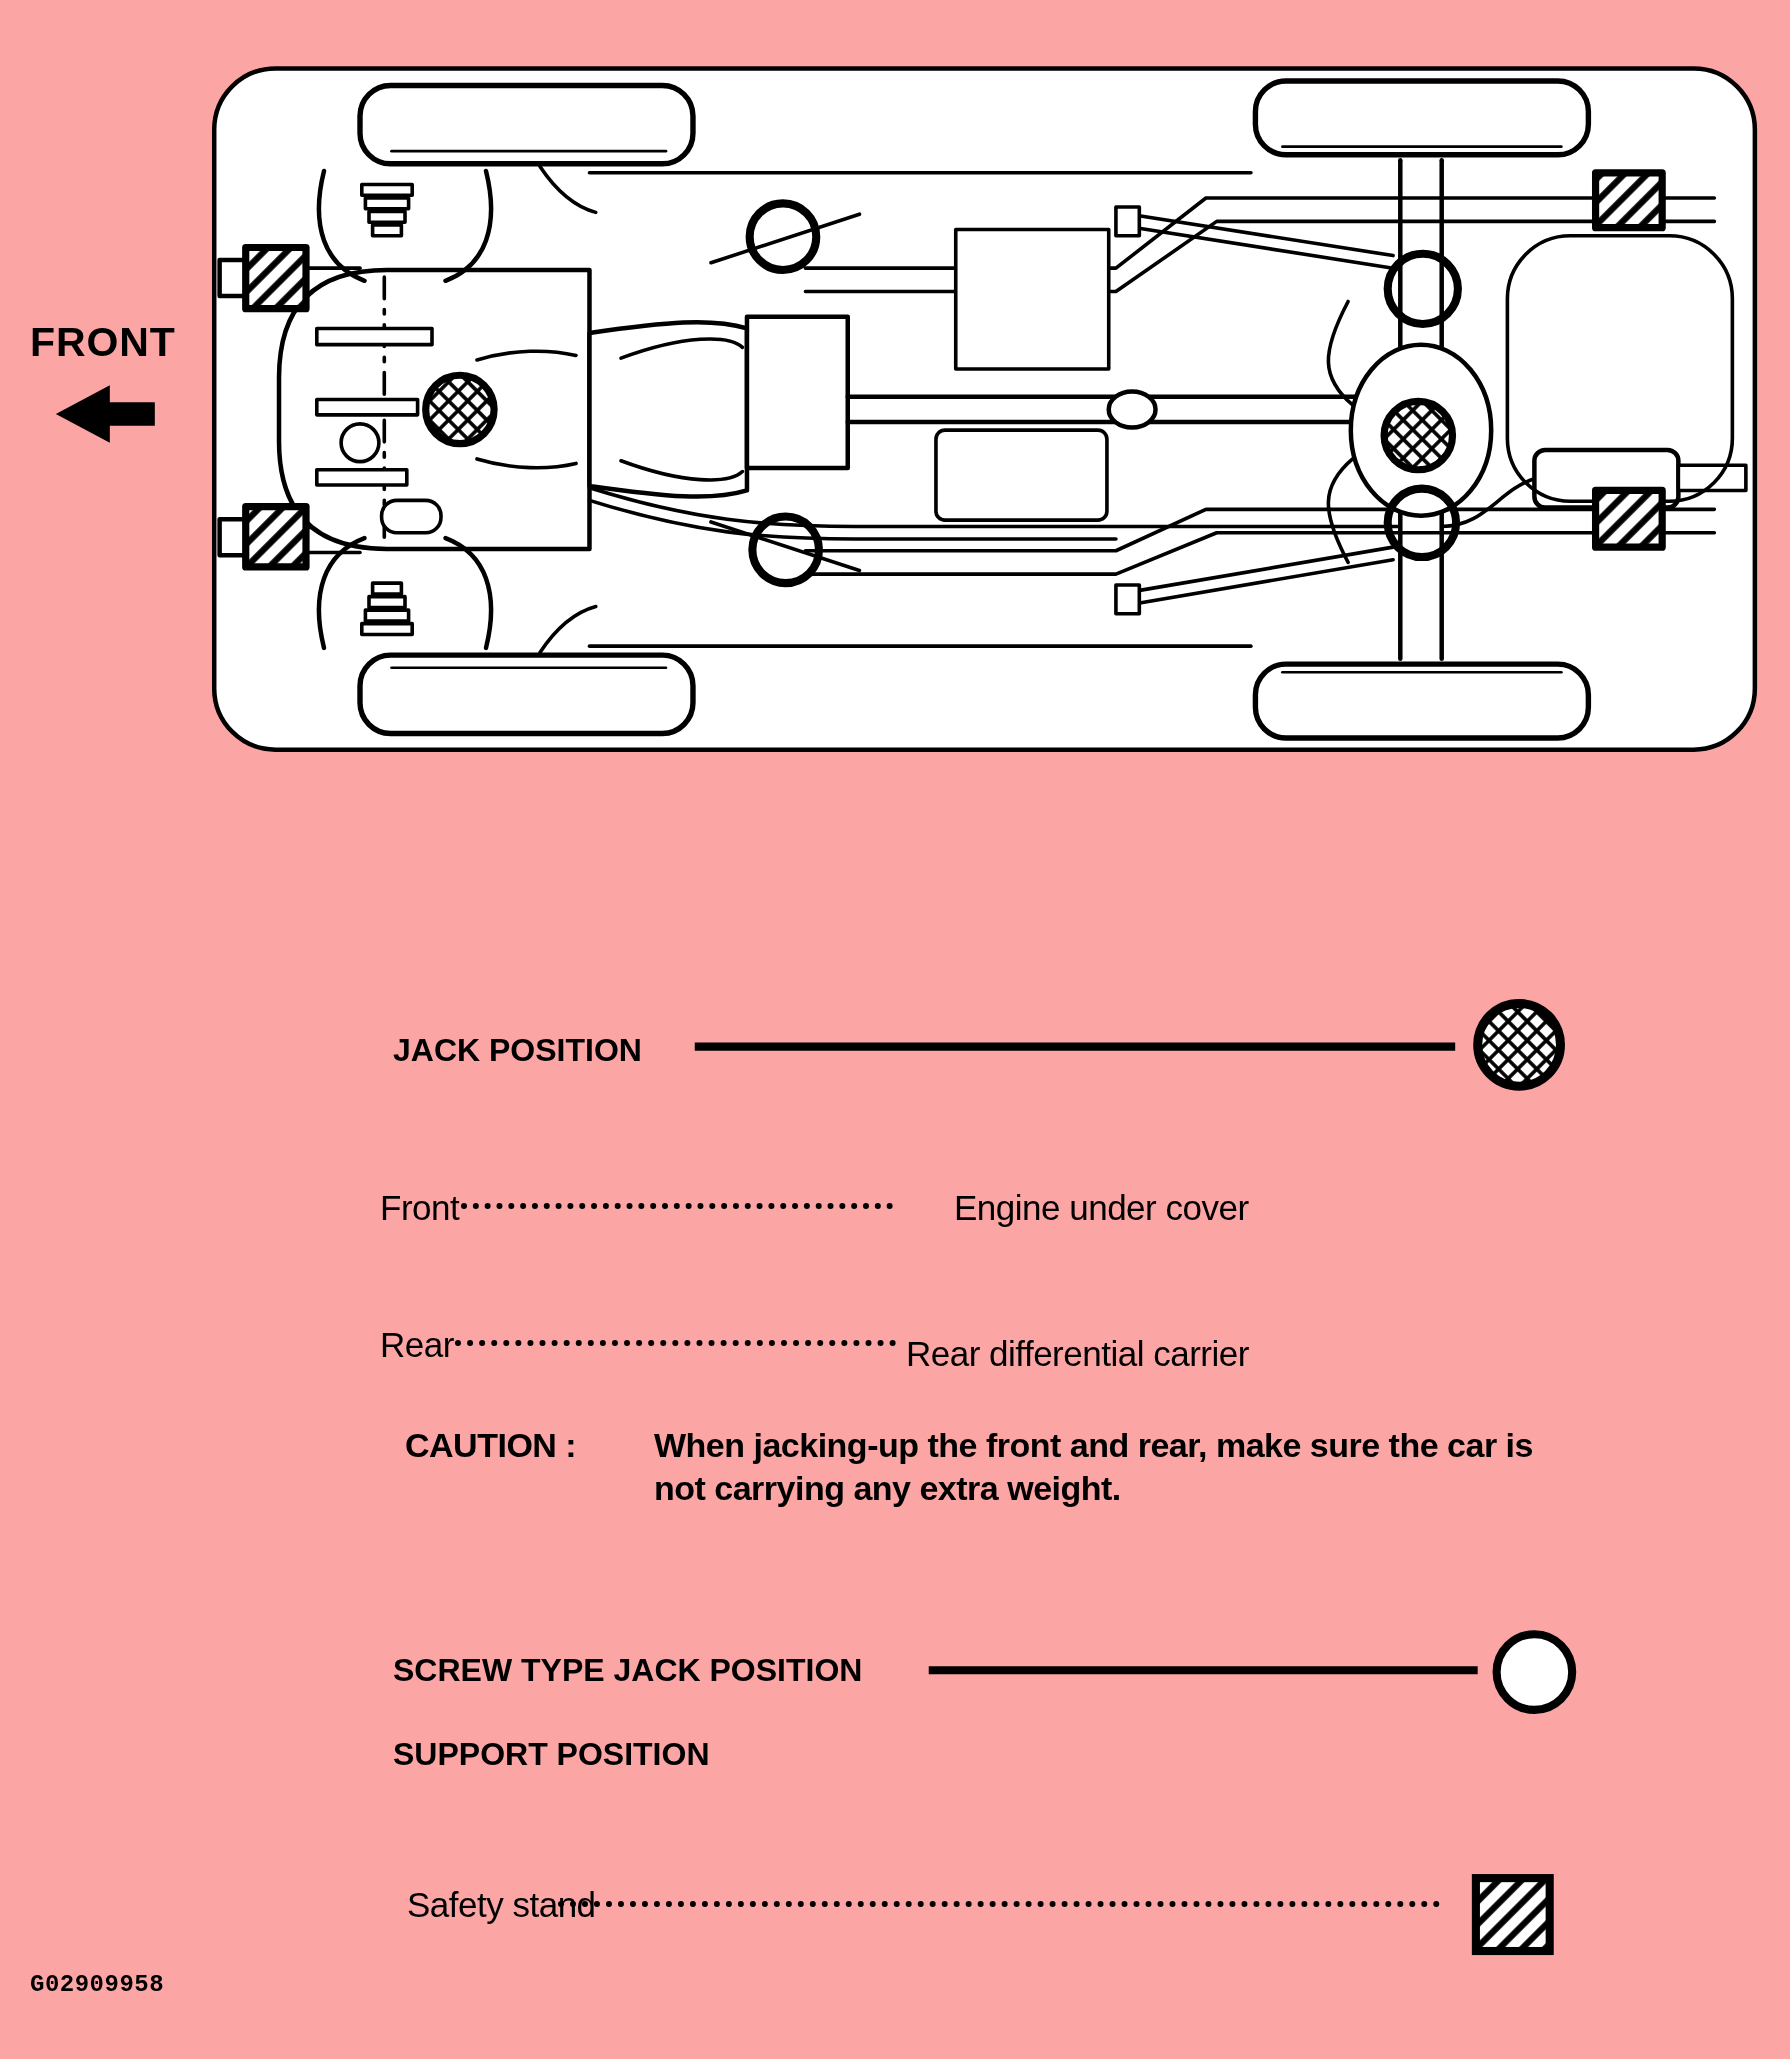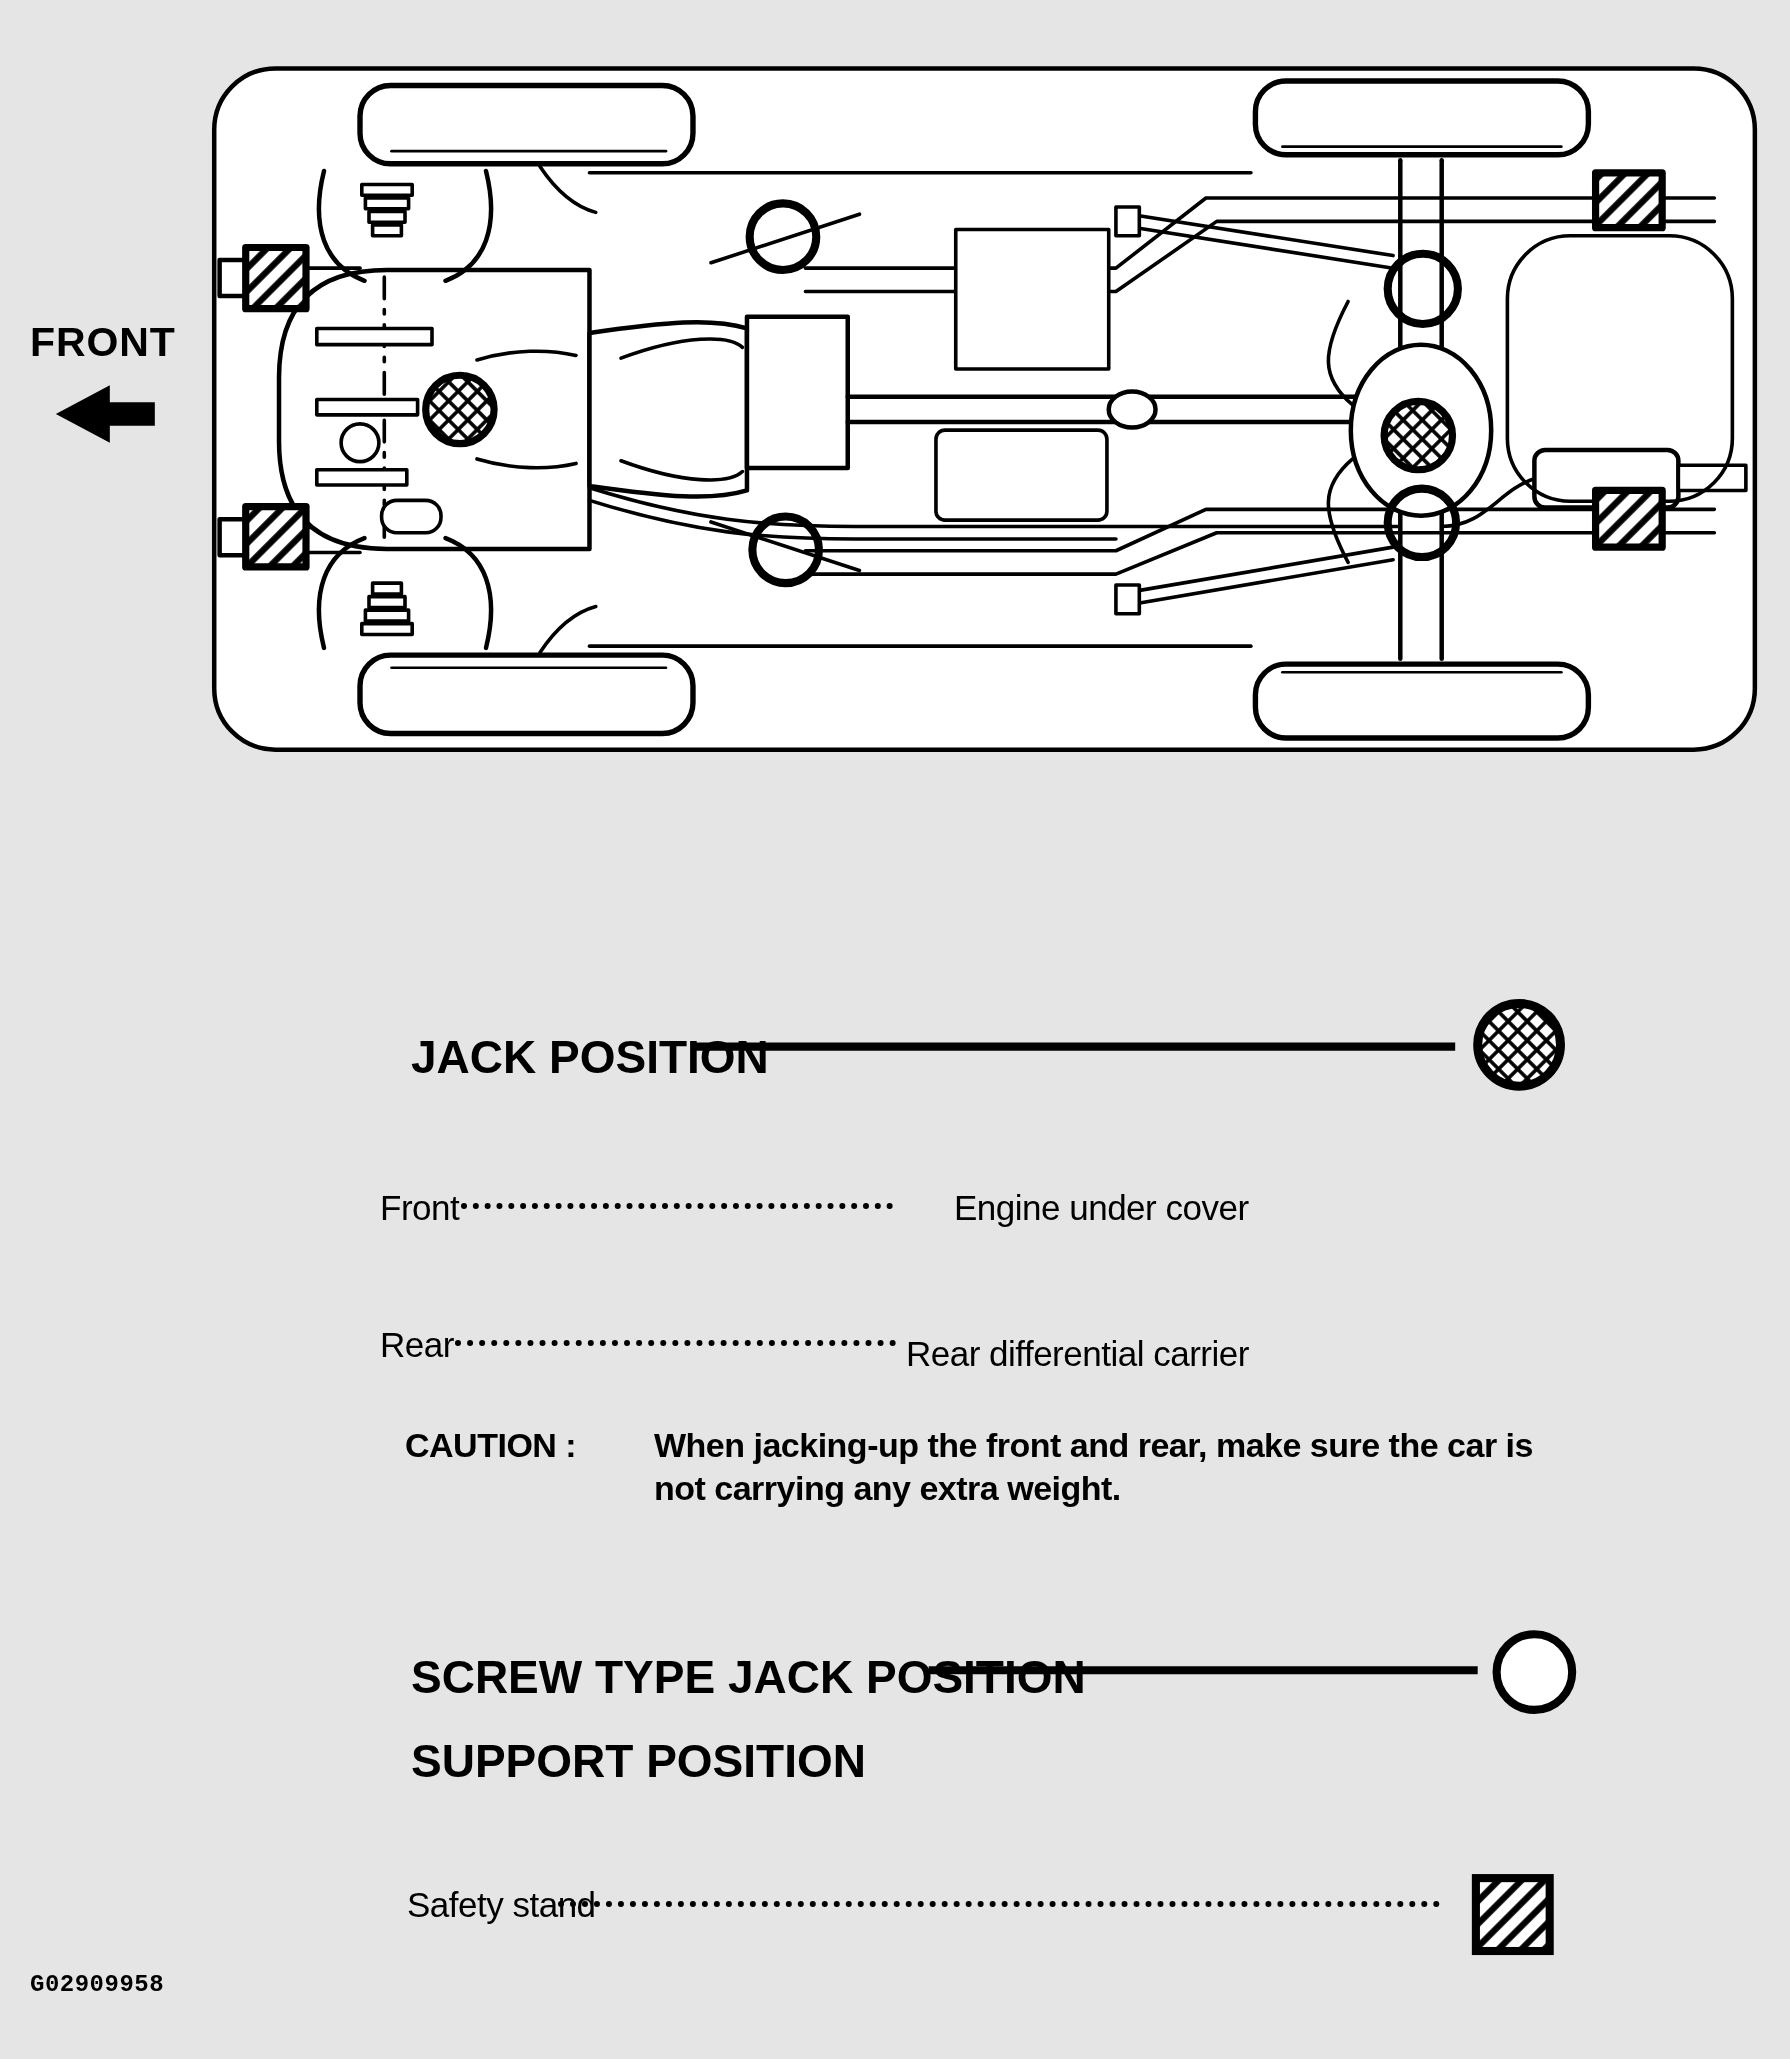--- a/index.html
+++ b/index.html
@@ -1,20 +1,20 @@
 <!DOCTYPE html>
 <html style="font-size:14.4px"><head>
 <meta charset="utf-8">
 <style>
   html,body{margin:0;padding:0;background:#ffffff;}
-  #page{position:relative;width:1790px;height:2059px;background:#e5e5e5;overflow:hidden;
+  #page{position:relative;width:1790px;height:2059px;background:#fca5a5;overflow:hidden;
         font-family:"Liberation Sans", sans-serif;color:#000;}
   #art{position:absolute;left:0;top:0;}
   .txt{position:absolute;line-height:1;white-space:nowrap;color:#000;}
-  .h1{font-size:46px;font-weight:bold;letter-spacing:0px;margin-left:18px;}
+  .h1{font-size:32px;font-weight:bold;letter-spacing:0px;}
   .row{font-size:35px;letter-spacing:-0.5px;}
   .cau{font-size:34px;font-weight:bold;letter-spacing:-0.5px;margin-left:12px;}
   .dots{position:absolute;border-top:6.3px dotted #000;height:0;}
   .code{font-size:24px;font-weight:bold;letter-spacing:0.5px;font-family:Liberation Mono, monospace;}
   .front{font-size:41px;font-weight:bold;letter-spacing:0.9px;}
 </style>
 </head>
 <body>
 
 <div id="page">

